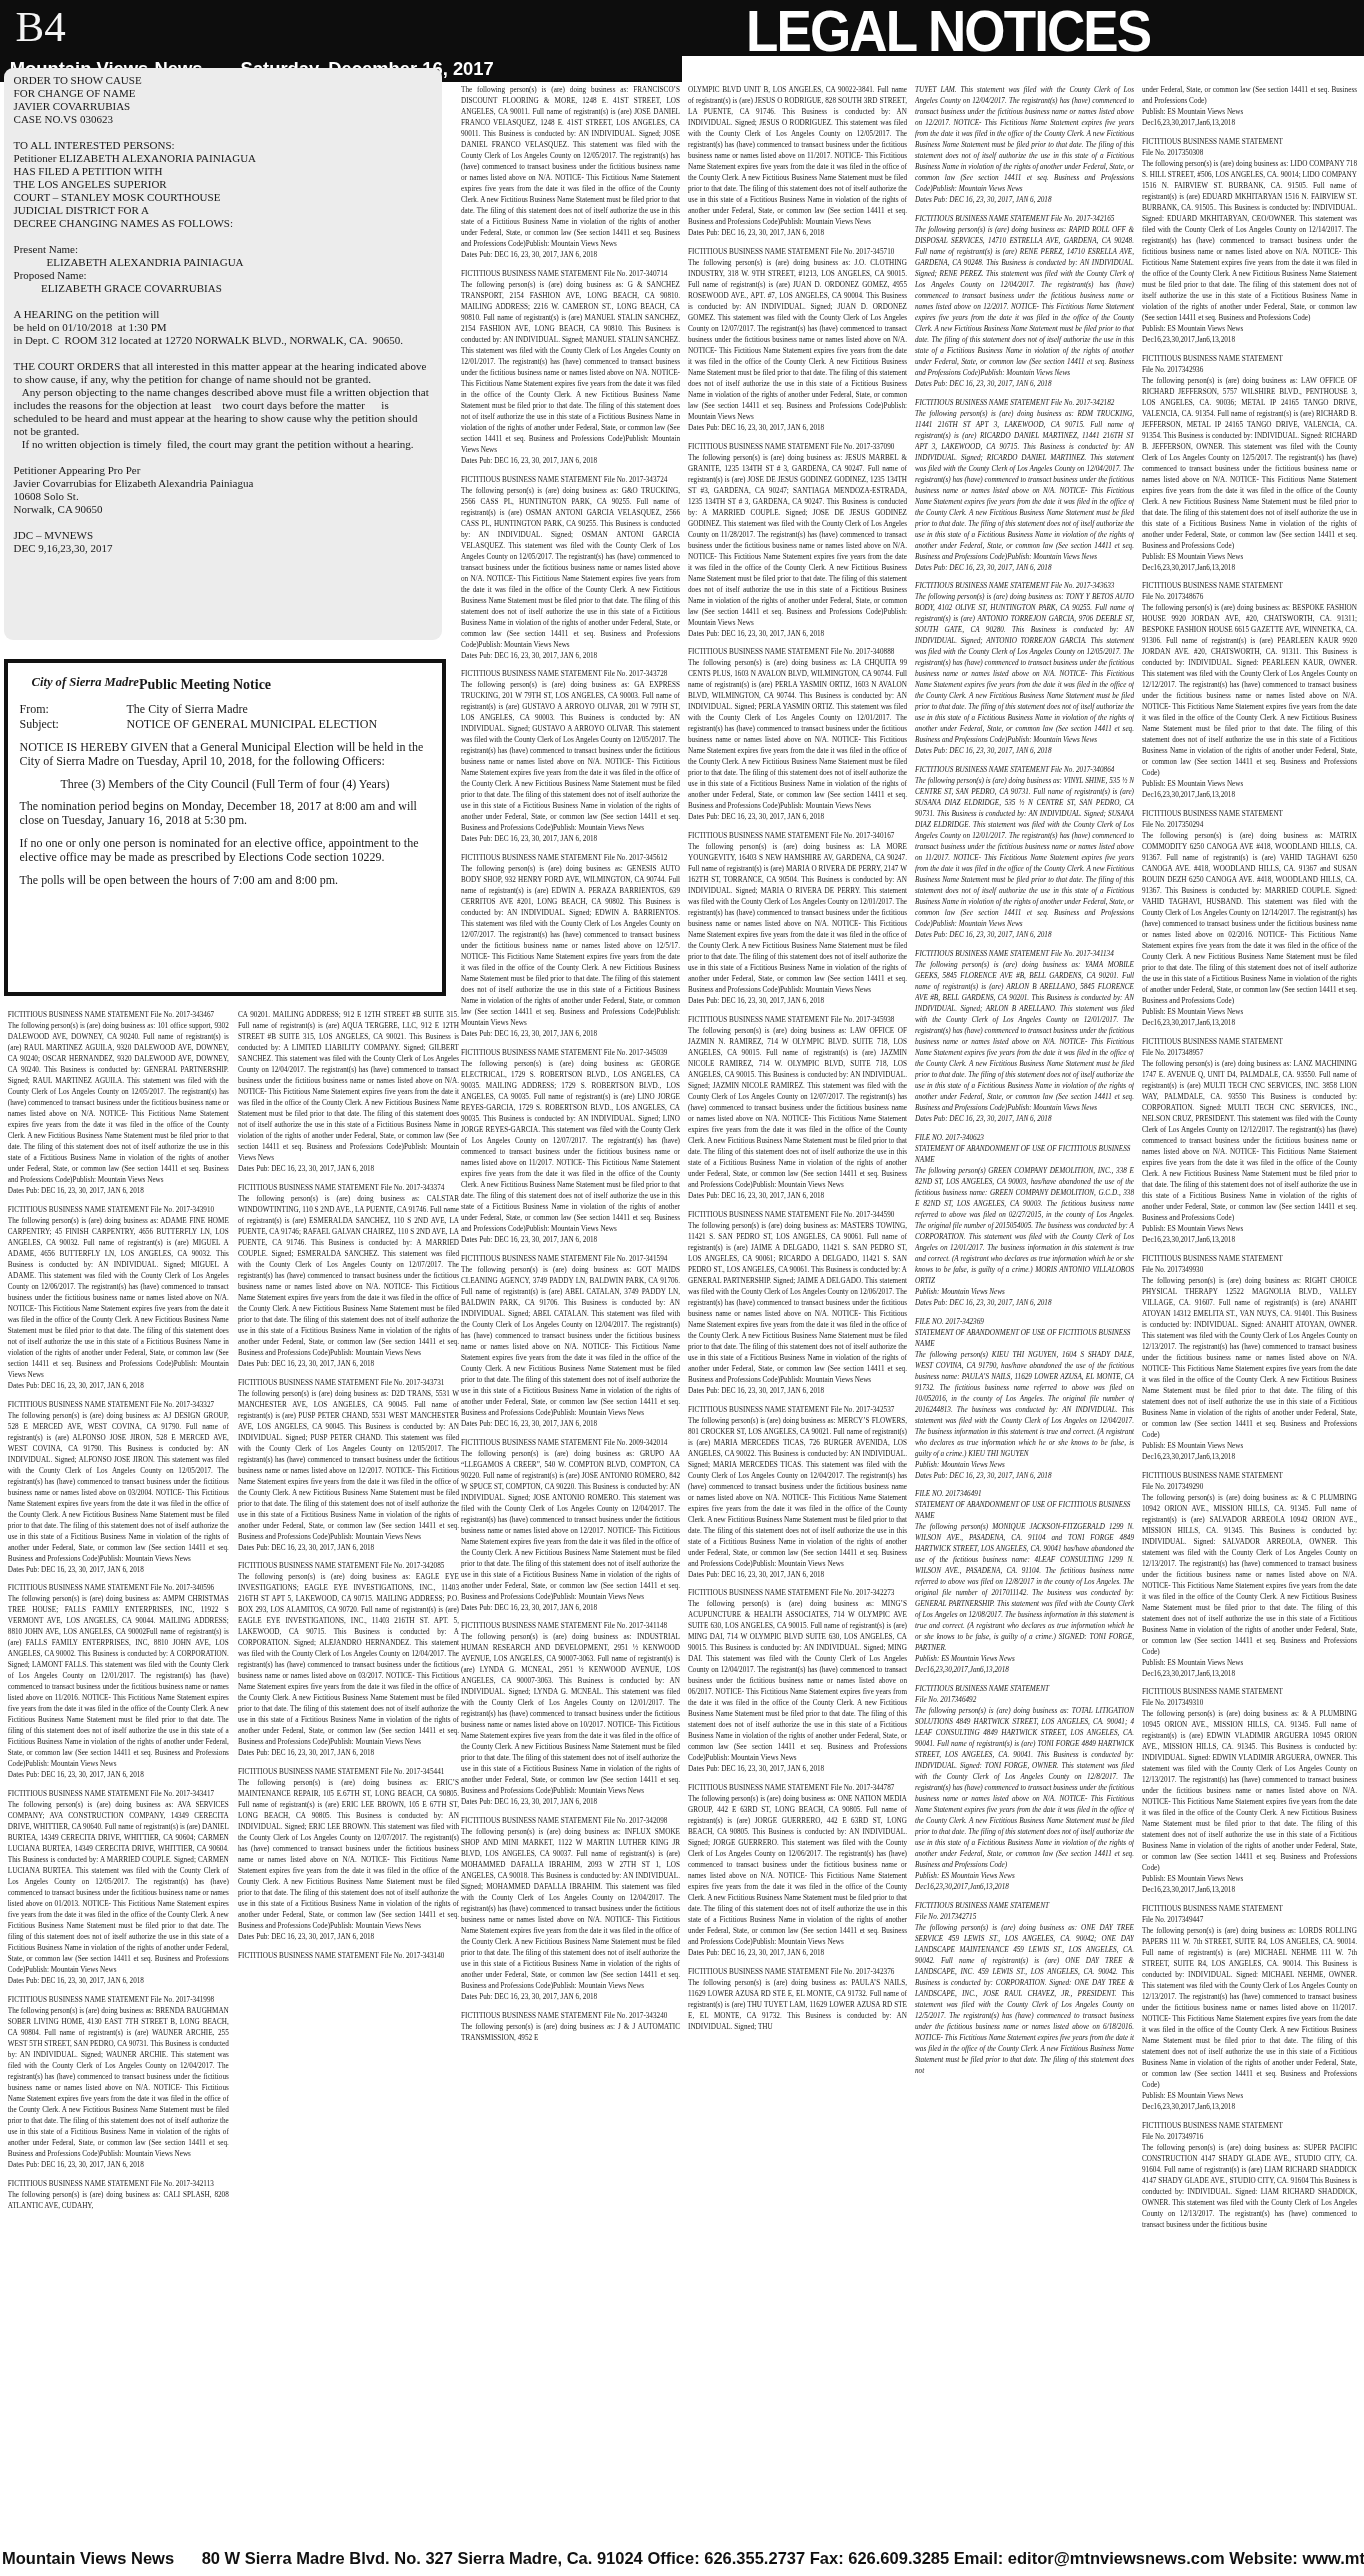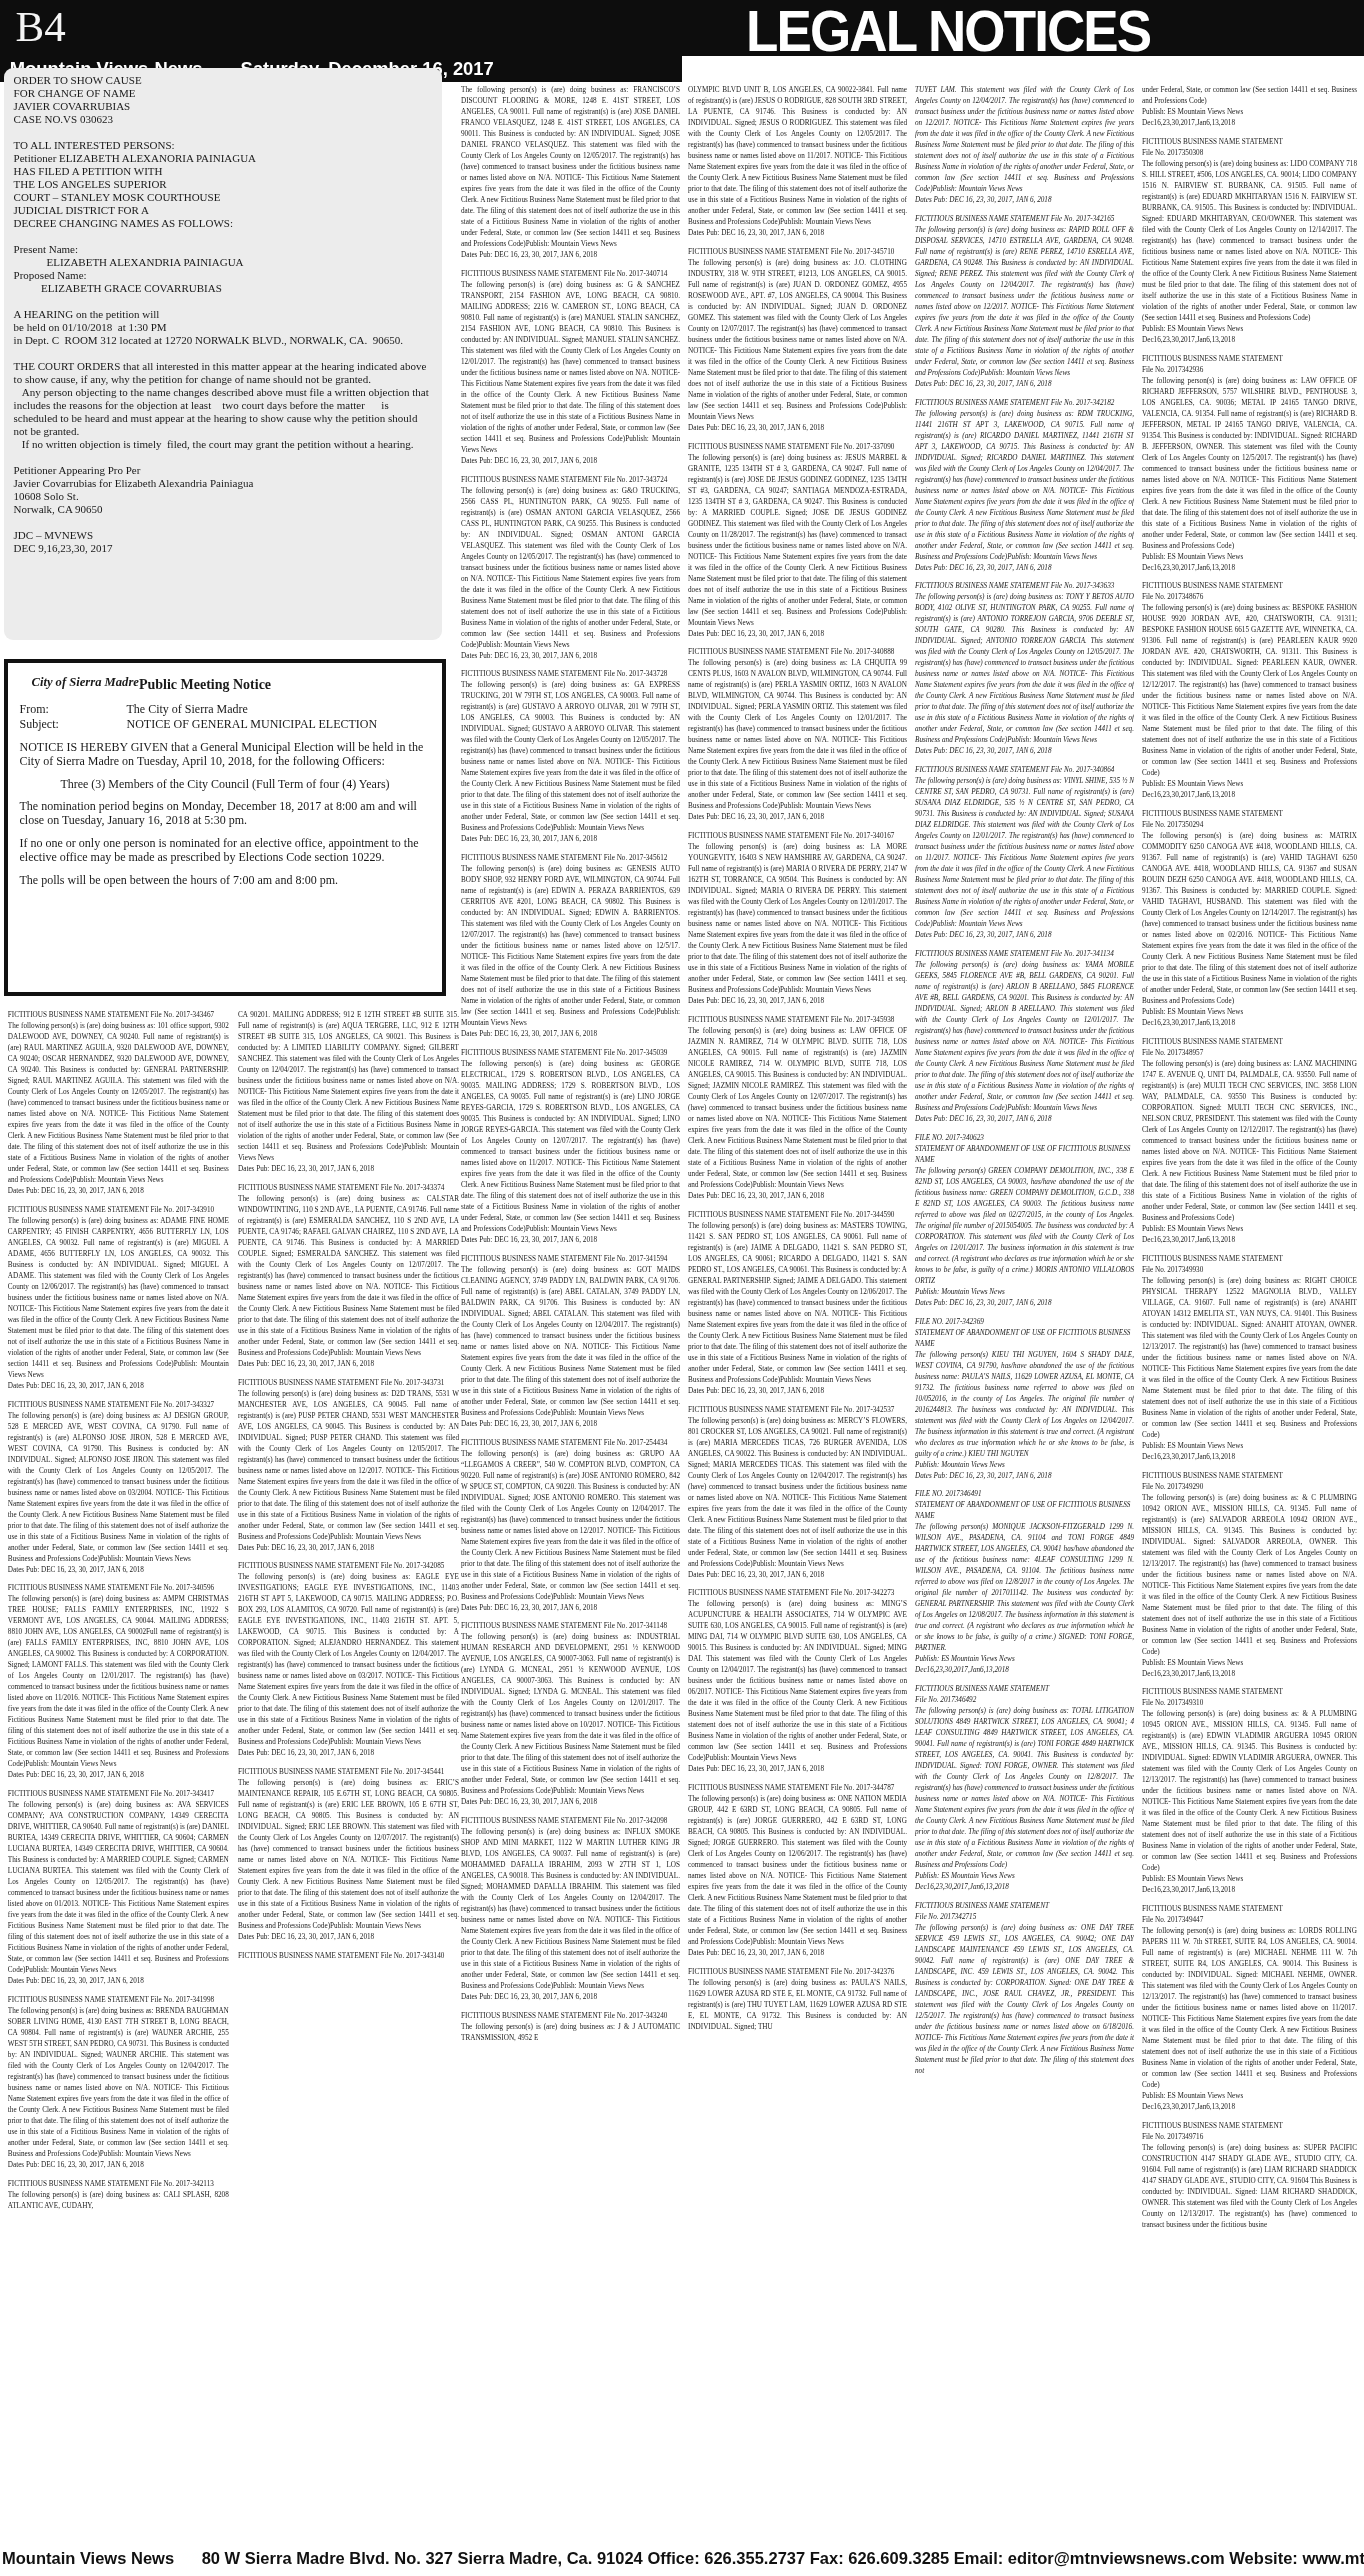--- a/index.html
+++ b/index.html
@@ -201,21 +201,21 @@
         <div class="nh">FICTITIOUS BUSINESS NAME STATEMENT File No. 2017-345039</div>
         <div class="nb">The following person(s) is (are) doing business as: GEORGE ELECTRICAL, 1729 S. ROBERTSON BLVD., LOS ANGELES, CA 90035. MAILING ADDRESS; 1729 S. ROBERTSON BLVD., LOS ANGELES, CA 90035. Full name of registrant(s) is (are) LINO JORGE REYES-GARCIA, 1729 S. ROBERTSON BLVD., LOS ANGELES, CA 90035. This Business is conducted by: AN INDIVIDUAL. Signed; LINO JORGE REYES-GARCIA. This statement was filed with the County Clerk of Los Angeles County on 12/07/2017. The registrant(s) has (have) commenced to transact business under the fictitious business name or names listed above on 11/2017. NOTICE- This Fictitious Name Statement expires five years from the date it was filed in the office of the County Clerk. A new Fictitious Business Name Statement must be filed prior to that date. The filing of this statement does not of itself authorize the use in this state of a Fictitious Business Name in violation of the rights of another under Federal, State, or common law (See section 14411 et seq. Business and Professions Code)Publish: Mountain Views News</div>
         <div class="nd">Dates Pub:   DEC 16, 23, 30, 2017, JAN 6, 2018</div>
       </div>
       <div class="notice">
         <div class="nh">FICTITIOUS BUSINESS NAME STATEMENT File No. 2017-341594</div>
         <div class="nb">The following person(s) is (are) doing business as: GOT MAIDS CLEANING AGENCY, 3749 PADDY LN, BALDWIN PARK, CA 91706. Full name of registrant(s) is (are) ABEL CATALAN, 3749 PADDY LN, BALDWIN PARK, CA 91706. This Business is conducted by: AN INDIVIDUAL. Signed; ABEL CATALAN. This statement was filed with the County Clerk of Los Angeles County on 12/04/2017. The registrant(s) has (have) commenced to transact business under the fictitious business name or names listed above on N/A. NOTICE- This Fictitious Name Statement expires five years from the date it was filed in the office of the County Clerk. A new Fictitious Business Name Statement must be filed prior to that date. The filing of this statement does not of itself authorize the use in this state of a Fictitious Business Name in violation of the rights of another under Federal, State, or common law (See section 14411 et seq. Business and Professions Code)Publish: Mountain Views News</div>
         <div class="nd">Dates Pub:   DEC 16, 23, 30, 2017, JAN 6, 2018</div>
       </div>
       <div class="notice">
-        <div class="nh">FICTITIOUS BUSINESS NAME STATEMENT File No. 2017-254434</div>
+        <div class="nh">FICTITIOUS BUSINESS NAME STATEMENT File No. 2009-342014</div>
         <div class="nb">The following person(s) is (are) doing business as: GRUPO AA “LLEGAMOS A CREER”, 540 W. COMPTON BLVD, COMPTON, CA 90220. Full name of registrant(s) is (are) JOSE ANTONIO ROMERO, 842 W SPUCE ST, COMPTON, CA 90220. This Business is conducted by: AN INDIVIDUAL. Signed; JOSE ANTONIO ROMERO. This statement was filed with the County Clerk of Los Angeles County on 12/04/2017. The registrant(s) has (have) commenced to transact business under the fictitious business name or names listed above on 12/2017. NOTICE- This Fictitious Name Statement expires five years from the date it was filed in the office of the County Clerk. A new Fictitious Business Name Statement must be filed prior to that date. The filing of this statement does not of itself authorize the use in this state of a Fictitious Business Name in violation of the rights of another under Federal, State, or common law (See section 14411 et seq. Business and Professions Code)Publish: Mountain Views News</div>
         <div class="nd">Dates Pub:   DEC 16, 23, 30, 2017, JAN 6, 2018</div>
       </div>
       <div class="notice">
         <div class="nh">FICTITIOUS BUSINESS NAME STATEMENT File No. 2017-341148</div>
         <div class="nb">The following person(s) is (are) doing business as: INDUSTRIAL HUMAN RESEARCH AND DEVELOPMENT, 2951 ½ KENWOOD AVENUE, LOS ANGELES, CA 90007-3063. Full name of registrant(s) is (are) LYNDA G. MCNEAL, 2951 ½ KENWOOD AVENUE, LOS ANGELES, CA 90007-3063. This Business is conducted by: AN INDIVIDUAL. Signed; LYNDA G. MCNEAL. This statement was filed with the County Clerk of Los Angeles County on 12/01/2017. The registrant(s) has (have) commenced to transact business under the fictitious business name or names listed above on 10/2017. NOTICE- This Fictitious Name Statement expires five years from the date it was filed in the office of the County Clerk. A new Fictitious Business Name Statement must be filed prior to that date. The filing of this statement does not of itself authorize the use in this state of a Fictitious Business Name in violation of the rights of another under Federal, State, or common law (See section 14411 et seq. Business and Professions Code)Publish: Mountain Views News</div>
         <div class="nd">Dates Pub:   DEC 16, 23, 30, 2017, JAN 6, 2018</div>
       </div>
       <div class="notice">
         <div class="nh">FICTITIOUS BUSINESS NAME STATEMENT File No. 2017-342098</div>

